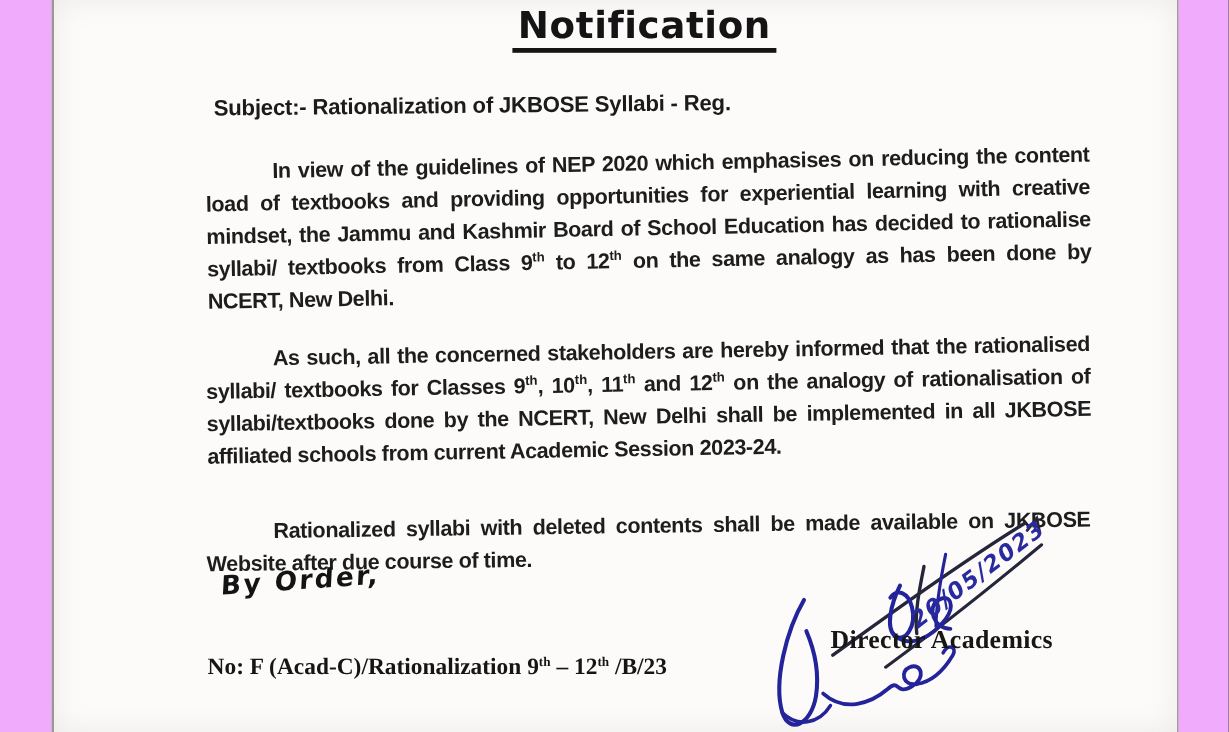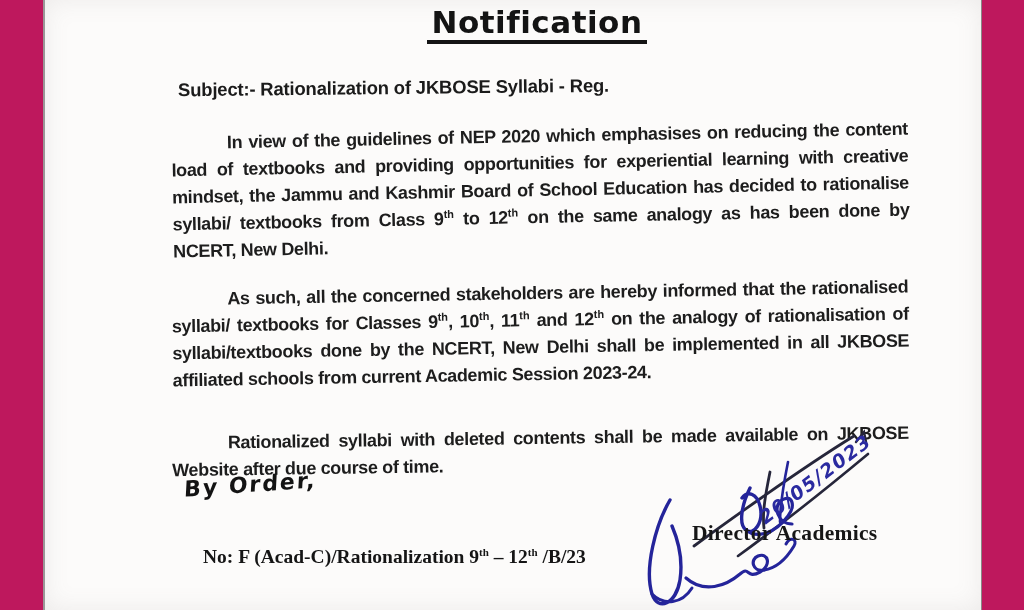--- a/index.html
+++ b/index.html
@@ -7,21 +7,21 @@
     padding: 0;
     width: 1024px;
     height: 610px;
     overflow: hidden;
     background: #211d1e;
   }
   .backdrop {
     position: relative;
     width: 1024px;
     height: 610px;
-    background: #be185d;
+    background: #f0abfc;
   }
   .page {
     position: absolute;
     left: 43px;
     top: 0;
     width: 939px;
     height: 610px;
     background: #fcfbfa;
     border-left: 2px solid #9a9797;
     border-right: 1px solid #8b8888;
@@ -125,21 +125,20 @@
     color: #161616;
     letter-spacing: 0.3px;
   }
   .footer-ref, .footer-dated {
     position: absolute;
     left: 128px;
     font-family: "Liberation Serif", serif;
     font-weight: bold;
     font-size: 19.5px;
     color: #151515;
-    margin-left: 30px;
   }
   .footer-ref { top: 546px; }
   .footer-ref sup { font-size: 11px; vertical-align: 7px; line-height: 0; }
   .footer-dated { top: 575px; }
 </style>
 </head>
 <body>
 
 <div class="backdrop">
   <div class="page">

